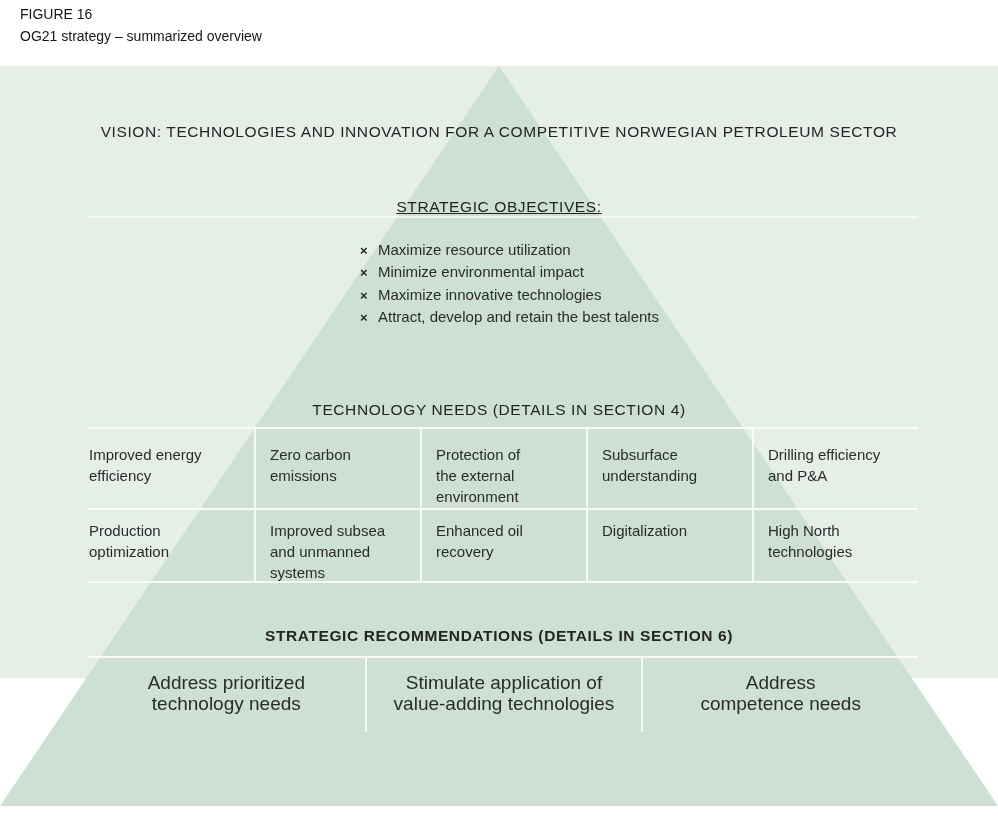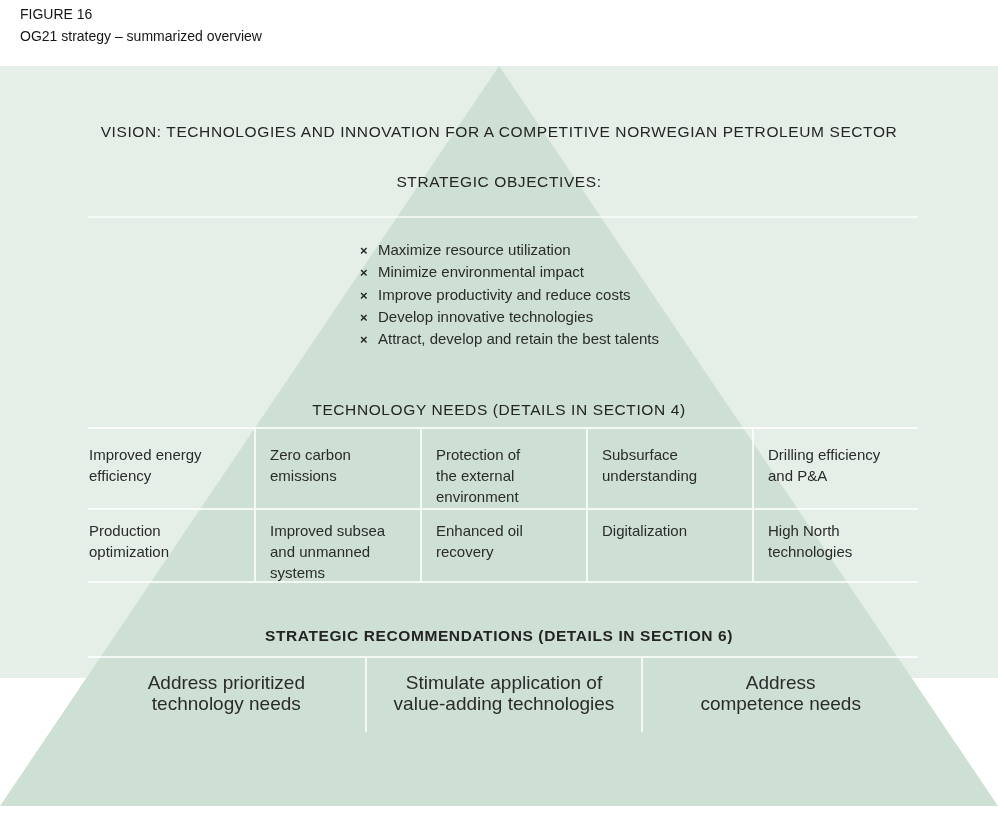--- a/index.html
+++ b/index.html
@@ -22,21 +22,21 @@
     background:#e5efe8;
   }
   .tri-svg { position:absolute; top:0; left:0; width:998px; height:740px; display:block; }
   .tri-svg polygon { fill:#cde0d3; }
 
   .h {
     position:absolute; left:0; right:0; text-align:center;
     font-size:15.5px; letter-spacing:0.6px; color:#242424; white-space:nowrap;
   }
   .vision { top:57px; }
-  .obj-heading { top:107px; }
+  .obj-heading { top:132px;text-decoration:underline; }
   .needs-heading { top:335px; }
   .rec-heading { top:561px;font-weight:bold; }
 
   .divider { position:absolute; top:150px; left:88px; width:830px; height:2px; background:rgba(255,255,255,0.65); }
 
   .objectives { position:absolute; top:173px; left:360px; margin:0; padding:0; list-style:none; font-size:15px; line-height:21.3px; }
   .objectives li { margin:0; padding:0; }
   .x-mark { display:inline-block; width:18px; font-weight:700; font-size:13px; color:#242424; }
 
   .needs-table {
@@ -88,22 +88,21 @@
 
     <div class="h vision">VISION: TECHNOLOGIES AND INNOVATION FOR A COMPETITIVE NORWEGIAN PETROLEUM SECTOR</div>
 
     <div class="h obj-heading">STRATEGIC OBJECTIVES:</div>
 
     <div class="divider"></div>
 
     <ul class="objectives">
       <li><span class="x-mark">×</span><span>Maximize resource utilization</span></li>
       <li><span class="x-mark">×</span><span>Minimize environmental impact</span></li>
-      <li><span class="x-mark">×</span><span>Improve productivity and reduce costs</span></li>
-      <li><span class="x-mark">×</span><span>Develop innovative technologies</span></li>
+      <li><span class="x-mark">×</span><span>Maximize innovative technologies</span></li>
       <li><span class="x-mark">×</span><span>Attract, develop and retain the best talents</span></li>
     </ul>
 
     <div class="h needs-heading">TECHNOLOGY NEEDS (DETAILS IN SECTION 4)</div>
 
     <div class="needs-table">
       <div class="nt-cell r0 c0">Improved energy
 efficiency</div>
       <div class="nt-cell r0">Zero carbon
 emissions</div>

